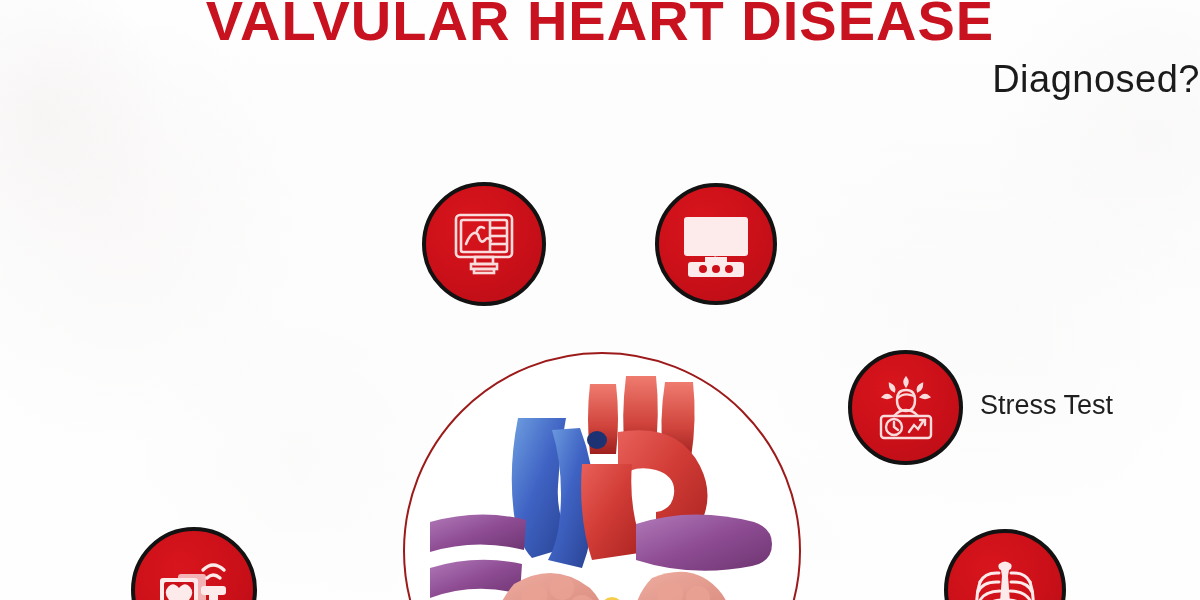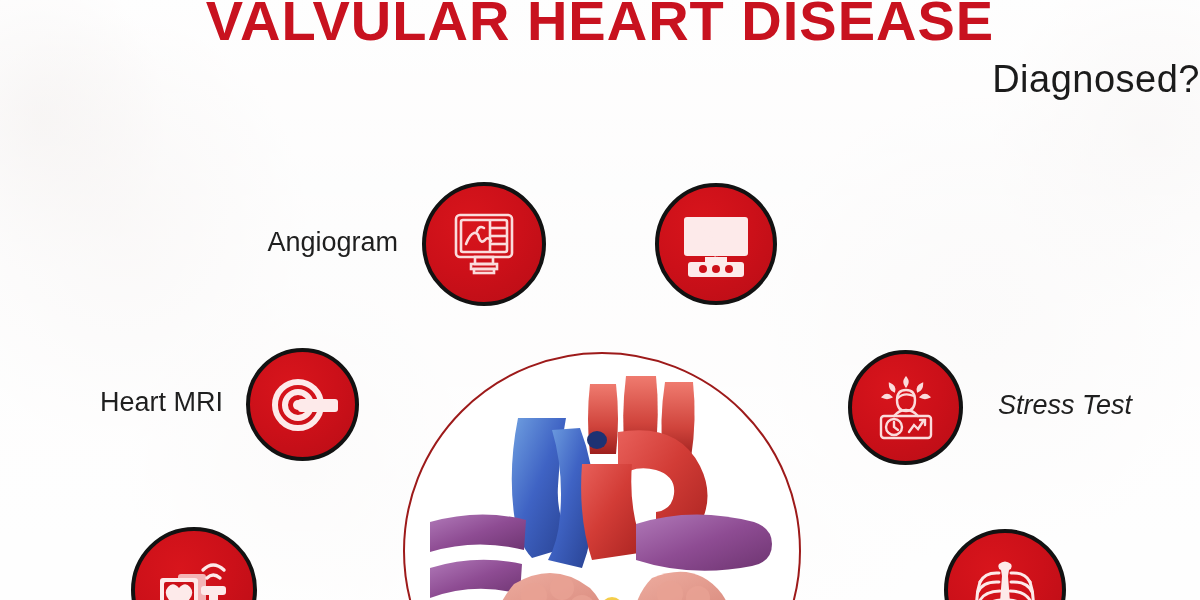--- a/index.html
+++ b/index.html
@@ -121,21 +121,21 @@
   #node-ecg .node-circle { left: 0; top: 0; width: 122px; height: 122px; }
   #node-ecg { left: 655px; top: 183px; width: 122px; height: 122px; }
   #node-ecg .node-label { left: 146px; top: 44px; }
 
   #node-mri .node-circle { left: 0; top: 0; width: 113px; height: 113px; }
   #node-mri { left: 246px; top: 348px; width: 113px; height: 113px; }
   #node-mri .node-label { right: 136px; top: 38px; }
 
   #node-stress .node-circle { left: 0; top: 0; width: 115px; height: 115px; }
   #node-stress { left: 848px; top: 350px; width: 115px; height: 115px; }
-  #node-stress .node-label { left: 150px; top: 39px; font-style: italic; }
+  #node-stress .node-label { left: 132px; top: 39px; }
 
   #node-echo .node-circle { left: 0; top: 0; width: 126px; height: 126px; }
   #node-echo { left: 131px; top: 527px; width: 126px; height: 126px; }
 
   #node-xray .node-circle { left: 0; top: 0; width: 122px; height: 122px; }
   #node-xray { left: 944px; top: 529px; width: 122px; height: 122px; }
 
   .node-icon { display: block; }
 </style>
 </head>
@@ -289,21 +289,20 @@
           <line x1="43" y1="29" x2="60" y2="29"></line>
           <line x1="43" y1="37" x2="60" y2="37"></line>
           <path d="M19 37 q4 -10 8 -11 q4 -1 5 5 q2 6 6 2 q3 -4 6 1" stroke-linecap="round"></path>
           <path d="M30 24 q2 -6 7 -3" stroke-linecap="round"></path>
           <rect x="28" y="50" width="18" height="7"></rect>
           <rect x="24" y="57" width="26" height="5"></rect>
           <rect x="27" y="62" width="20" height="4"></rect>
         </g>
       </svg>
     </div>
-    <div class="node-label right-aligned">Angiogram</div>
   </div>
 
   <div class="node" id="node-ecg">
     <div class="node-circle">
       <svg class="node-icon" width="74" height="74" viewBox="0 0 74 74">
         <g fill="#fdeaea">
           <path d="M8 10 h58 a3 3 0 0 1 3 3 v33 a3 3 0 0 1 -3 3 h-58 a3 3 0 0 1 -3 -3
                    v-33 a3 3 0 0 1 3 -3 z
                    M9 14 h56 v31 h-56 z"></path>
           <path d="M17 23 q-4 -5 -8 -1 q-4 4 0 9 q3 4 8 8 q5 -4 8 -8 q4 -5 0 -9 q-4 -4 -8 1 z"></path>
@@ -320,33 +319,20 @@
         </g>
         <g stroke="#cc1019" stroke-width="1.6" fill="none">
           <circle cx="24" cy="62" r="2"></circle>
             <circle cx="37" cy="62" r="2"></circle>
             <circle cx="50" cy="62" r="2"></circle>
         </g>
       </svg>
     </div>
   </div>
 
-  <div class="node" id="node-mri">
-    <div class="node-circle">
-      <svg class="node-icon" width="72" height="72" viewBox="0 0 72 72">
-        <g fill="none" stroke="#fdeaea" stroke-width="6">
-          <circle cx="31" cy="36" r="23"></circle>
-          <circle cx="31" cy="36" r="13"></circle>
-        </g>
-        <circle cx="31" cy="36" r="5" fill="#fdeaea"></circle>
-        <rect x="31" y="30" width="40" height="13" rx="3" fill="#fdeaea"></rect>
-      </svg>
-    </div>
-    <div class="node-label right-aligned">Heart MRI</div>
-  </div>
 
   <div class="node" id="node-stress">
     <div class="node-circle">
       <svg class="node-icon" width="72" height="72" viewBox="0 0 72 72">
         <g stroke="#fbdcdc" stroke-width="2.4" fill="none" stroke-linecap="round">
 
           <path d="M36 6 q-3 4 0 8 q3 -4 0 -8 z" fill="#fbdcdc"></path>
           <path d="M20 12 q0 5 4 7 q1 -5 -4 -7 z" fill="#fbdcdc"></path>
           <path d="M52 12 q0 5 -4 7 q-1 -5 4 -7 z" fill="#fbdcdc"></path>
           <path d="M13 25 q4 2 8 0 q-4 -4 -8 0 z" fill="#fbdcdc"></path>

